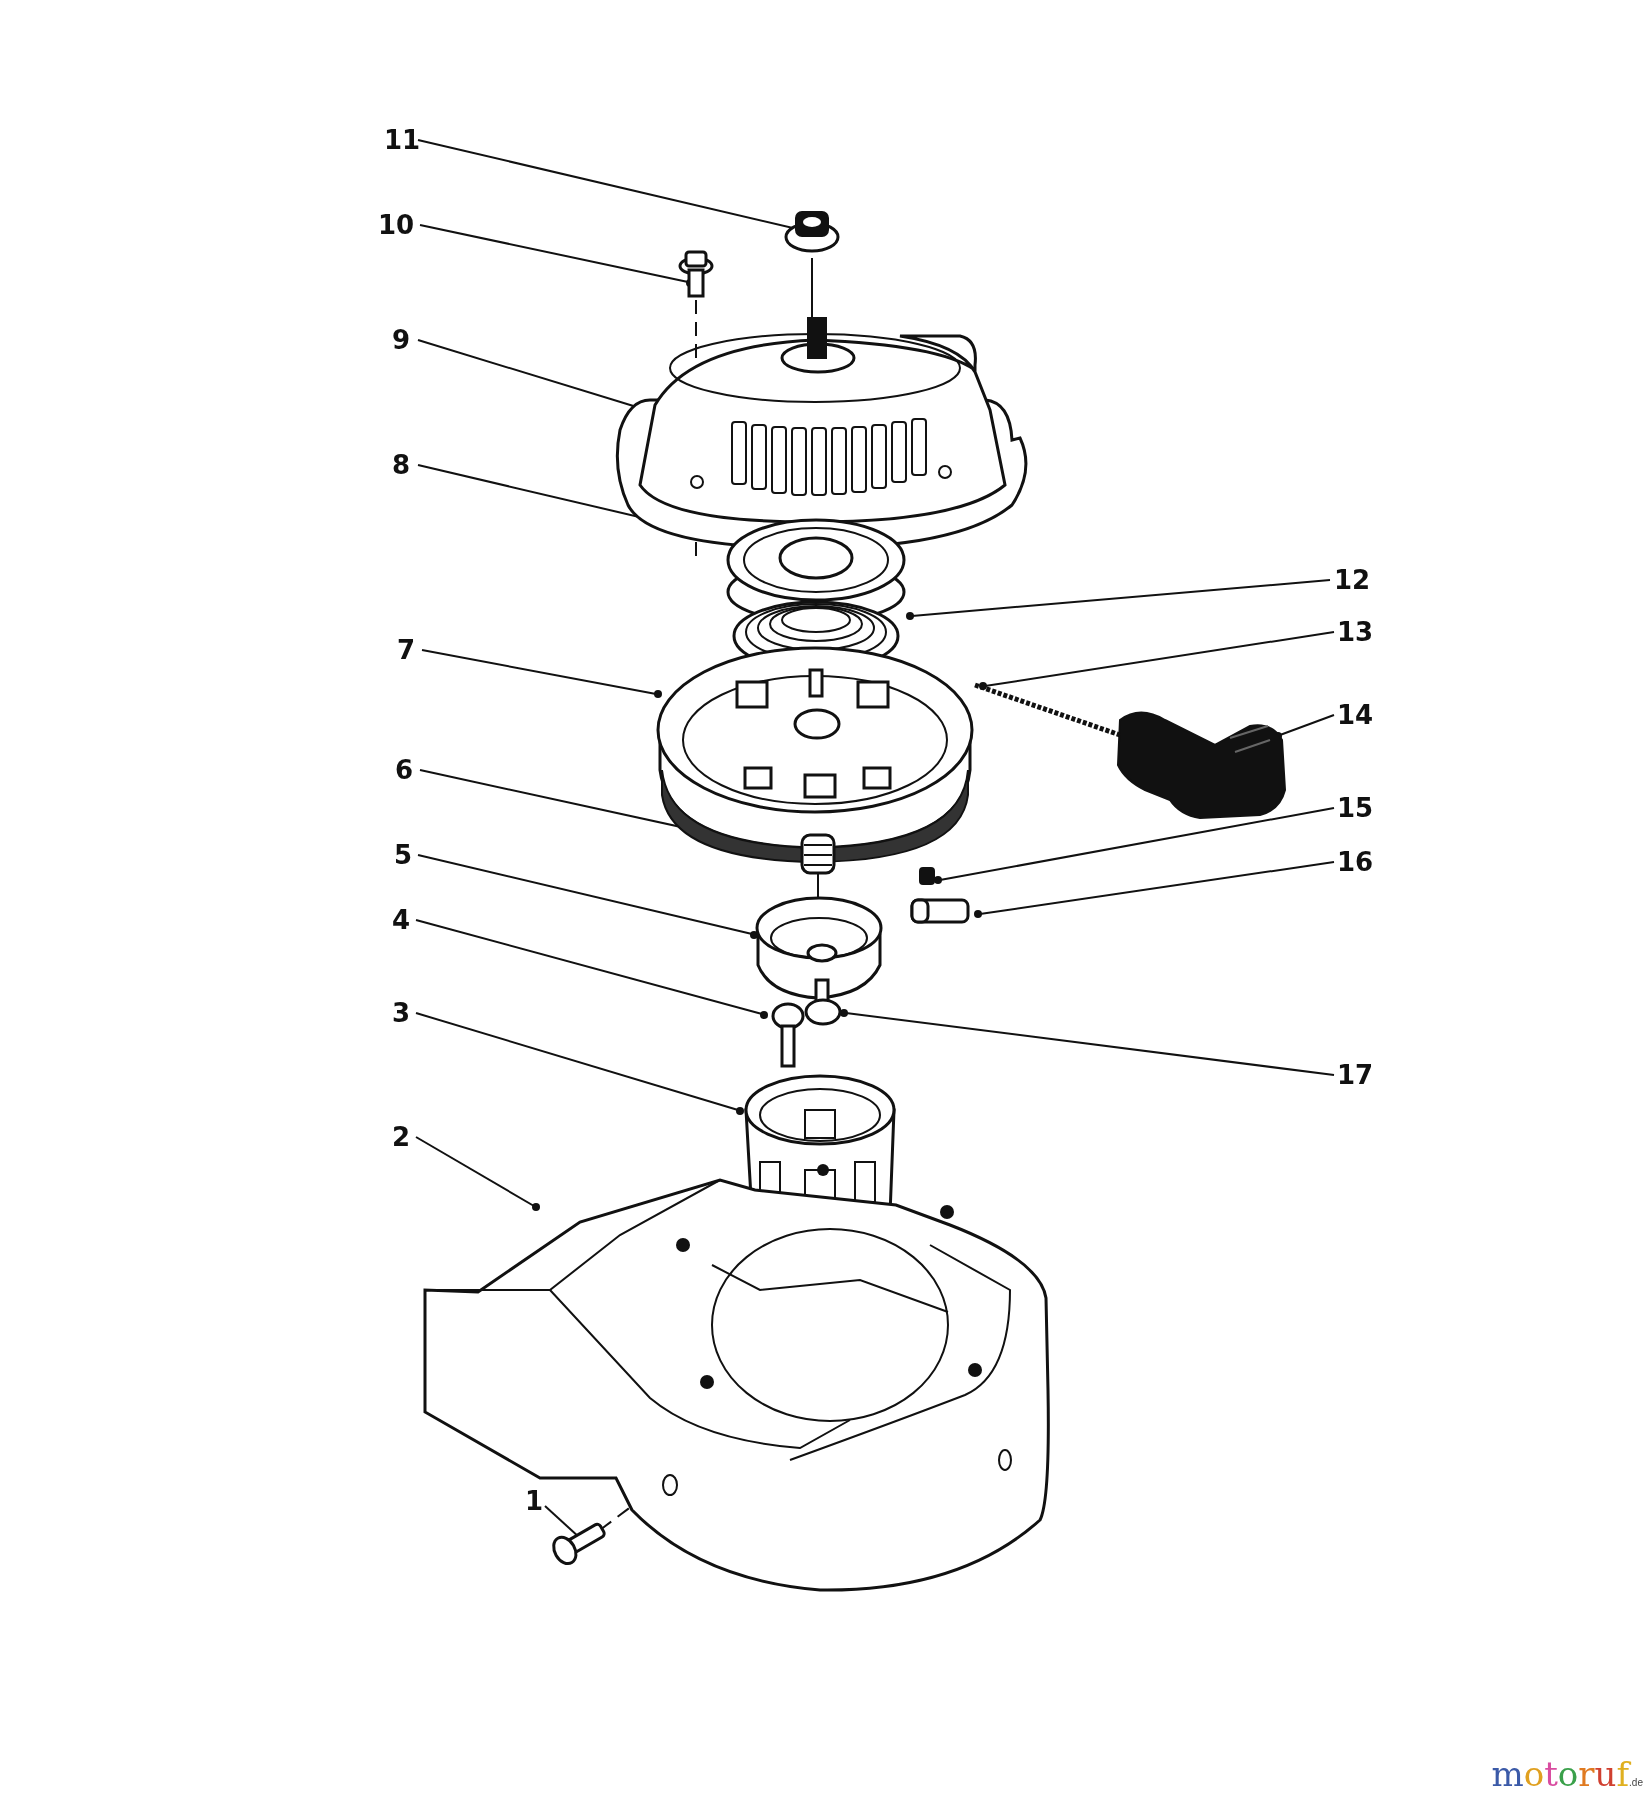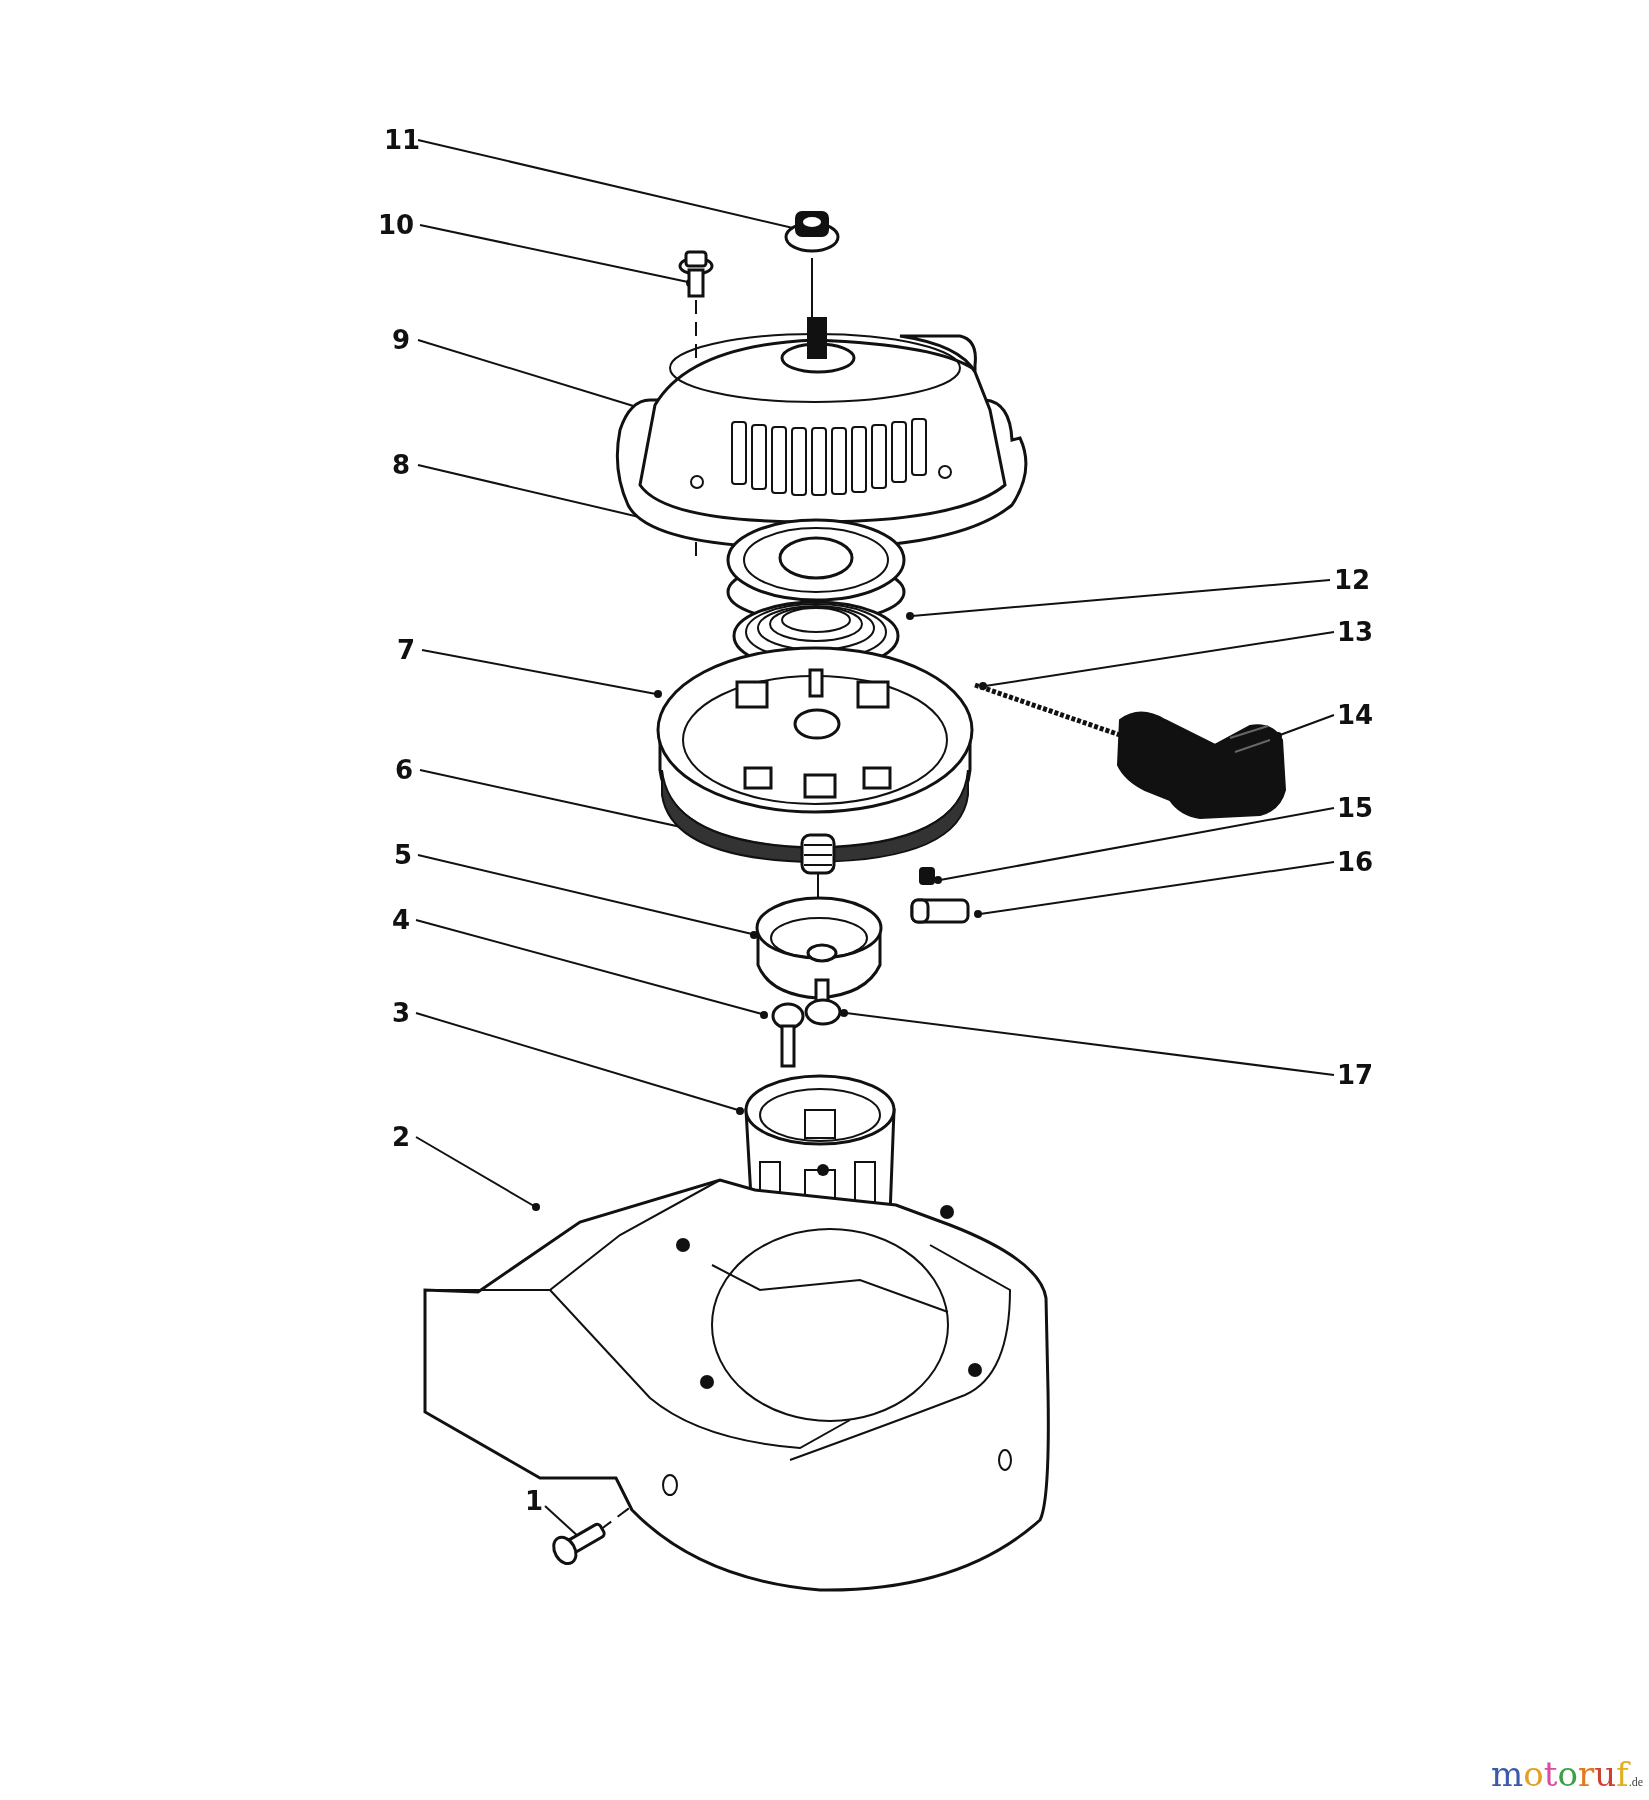--- a/index.html
+++ b/index.html
@@ -8,21 +8,21 @@
     #diagram { position: absolute; left: 0; top: 0; width: 1649px; height: 1800px; }
     .callout-label { font-family: "DejaVu Sans", sans-serif; font-weight: bold; font-size: 26px; fill: #111; }
     .leader { stroke: #111; stroke-width: 2; fill: none; }
     .dot { fill: #111; }
     .part { stroke: #111; stroke-width: 3; fill: #fff; }
     .thin { stroke: #111; stroke-width: 2; fill: none; }
     .dash { stroke: #111; stroke-width: 2; stroke-dasharray: 14 8; fill: none; }
     .dark { fill: #111; stroke: #111; stroke-width: 2; }
     .watermark { position: absolute; right: 6px; bottom: 6px; font-family: "DejaVu Serif", serif;
                  font-size: 34px; letter-spacing: 0px; }
-    .watermark .tld { font-size: 12px; color: #444; font-family: Liberation Serif, serif; }
+    .watermark .tld { font-size: 10px; color: #444; font-family: Liberation Sans, sans-serif; }
   </style>
 </head>
 <body>
 
 <svg id="diagram" viewBox="0 0 1649 1800" xmlns="http://www.w3.org/2000/svg">
 
   <g>
     <line class="leader" x1="418" y1="140" x2="810" y2="232"></line>  
       <circle class="dot" cx="812" cy="233" r="4"></circle>
     <line class="leader" x1="420" y1="225" x2="688" y2="282"></line>  

